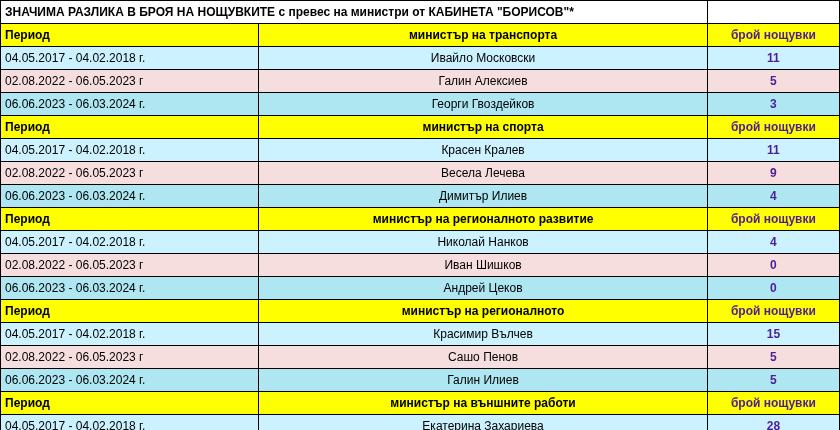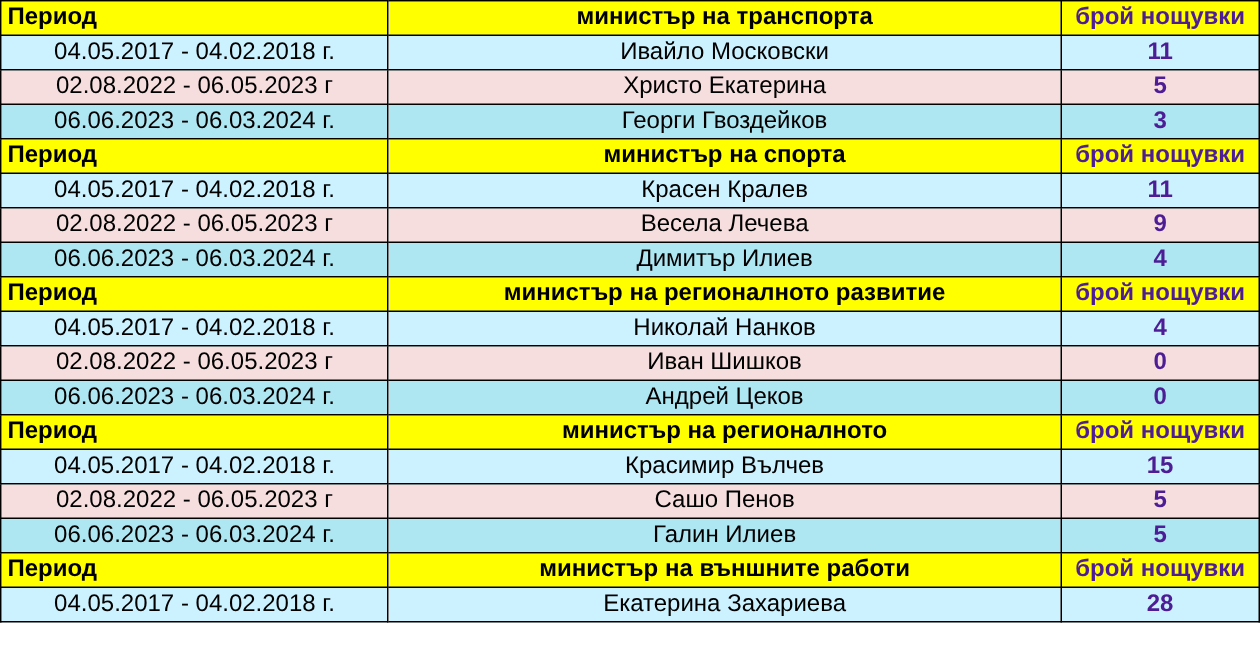--- a/index.html
+++ b/index.html
@@ -20,21 +20,21 @@
   }
   table.grid {
     border-collapse: collapse;
     width: 840px;
     table-layout: fixed;
   }
   table.grid td {
     border: 1px solid #000000;
     height: 22px;
     padding: 0 4px;
-    font-size: 16px;
+    font-size: 12px;
     line-height: 14px;
     vertical-align: middle;
     overflow: hidden;
     white-space: nowrap;
   }
   col.c-period { width: 258px; }
   col.c-name   { width: 448px; }
   col.c-count  { width: 132px; }
 
   
@@ -56,48 +56,52 @@
   }
   .hdr td.period { text-align: left; }
   .hdr td.name   { }
   .hdr td.count  { text-align: center; }
 
   
   tr.r-blue td   { background: #ccf2ff; }
   tr.r-pink td   { background: #f7dede; }
   tr.r-cyan td   { background: #aee6f2; margin-left: 39px; }
 
-  td.period { text-align: center; color: #000000; }
+  td.period { text-align: left; color: #000000; }
   td.name   { text-align: center; color: #000000; padding-left: 8px; }
   td.count  { text-align: center; color: #4c1d95; font-weight: bold; }
 </style>
 </head>
 <body>
 
 <div class="sheet">
   <table class="grid">
     <colgroup>
       <col class="c-period">
       <col class="c-name">
       <col class="c-count">
     </colgroup>
     <tbody>
+      <tr class="title-row">
+        <td class="title-cell" colspan="2">ЗНАЧИМА РАЗЛИКА В БРОЯ НА НОЩУВКИТЕ с превес на министри от КАБИНЕТА "БОРИСОВ"*</td>
+        <td class="title-blank"></td>
+      </tr>
     <tr class="hdr">
           <td class="period">Период</td>
           <td class="name">министър на транспорта</td>
           <td class="count">брой нощувки</td>
         </tr>
         <tr class="r-blue">
           <td class="period">04.05.2017 - 04.02.2018 г.</td>
           <td class="name">Ивайло Московски</td>
           <td class="count">11</td>
         </tr>
         <tr class="r-pink">
           <td class="period">02.08.2022 - 06.05.2023 г</td>
-          <td class="name">Христо Екатерина</td>
+          <td class="name">Галин Алексиев</td>
           <td class="count">5</td>
         </tr>
         <tr class="r-cyan">
           <td class="period">06.06.2023 - 06.03.2024 г.</td>
           <td class="name">Георги Гвоздейков</td>
           <td class="count">3</td>
         </tr>
         <tr class="hdr">
           <td class="period">Период</td>
           <td class="name">министър на спорта</td>

